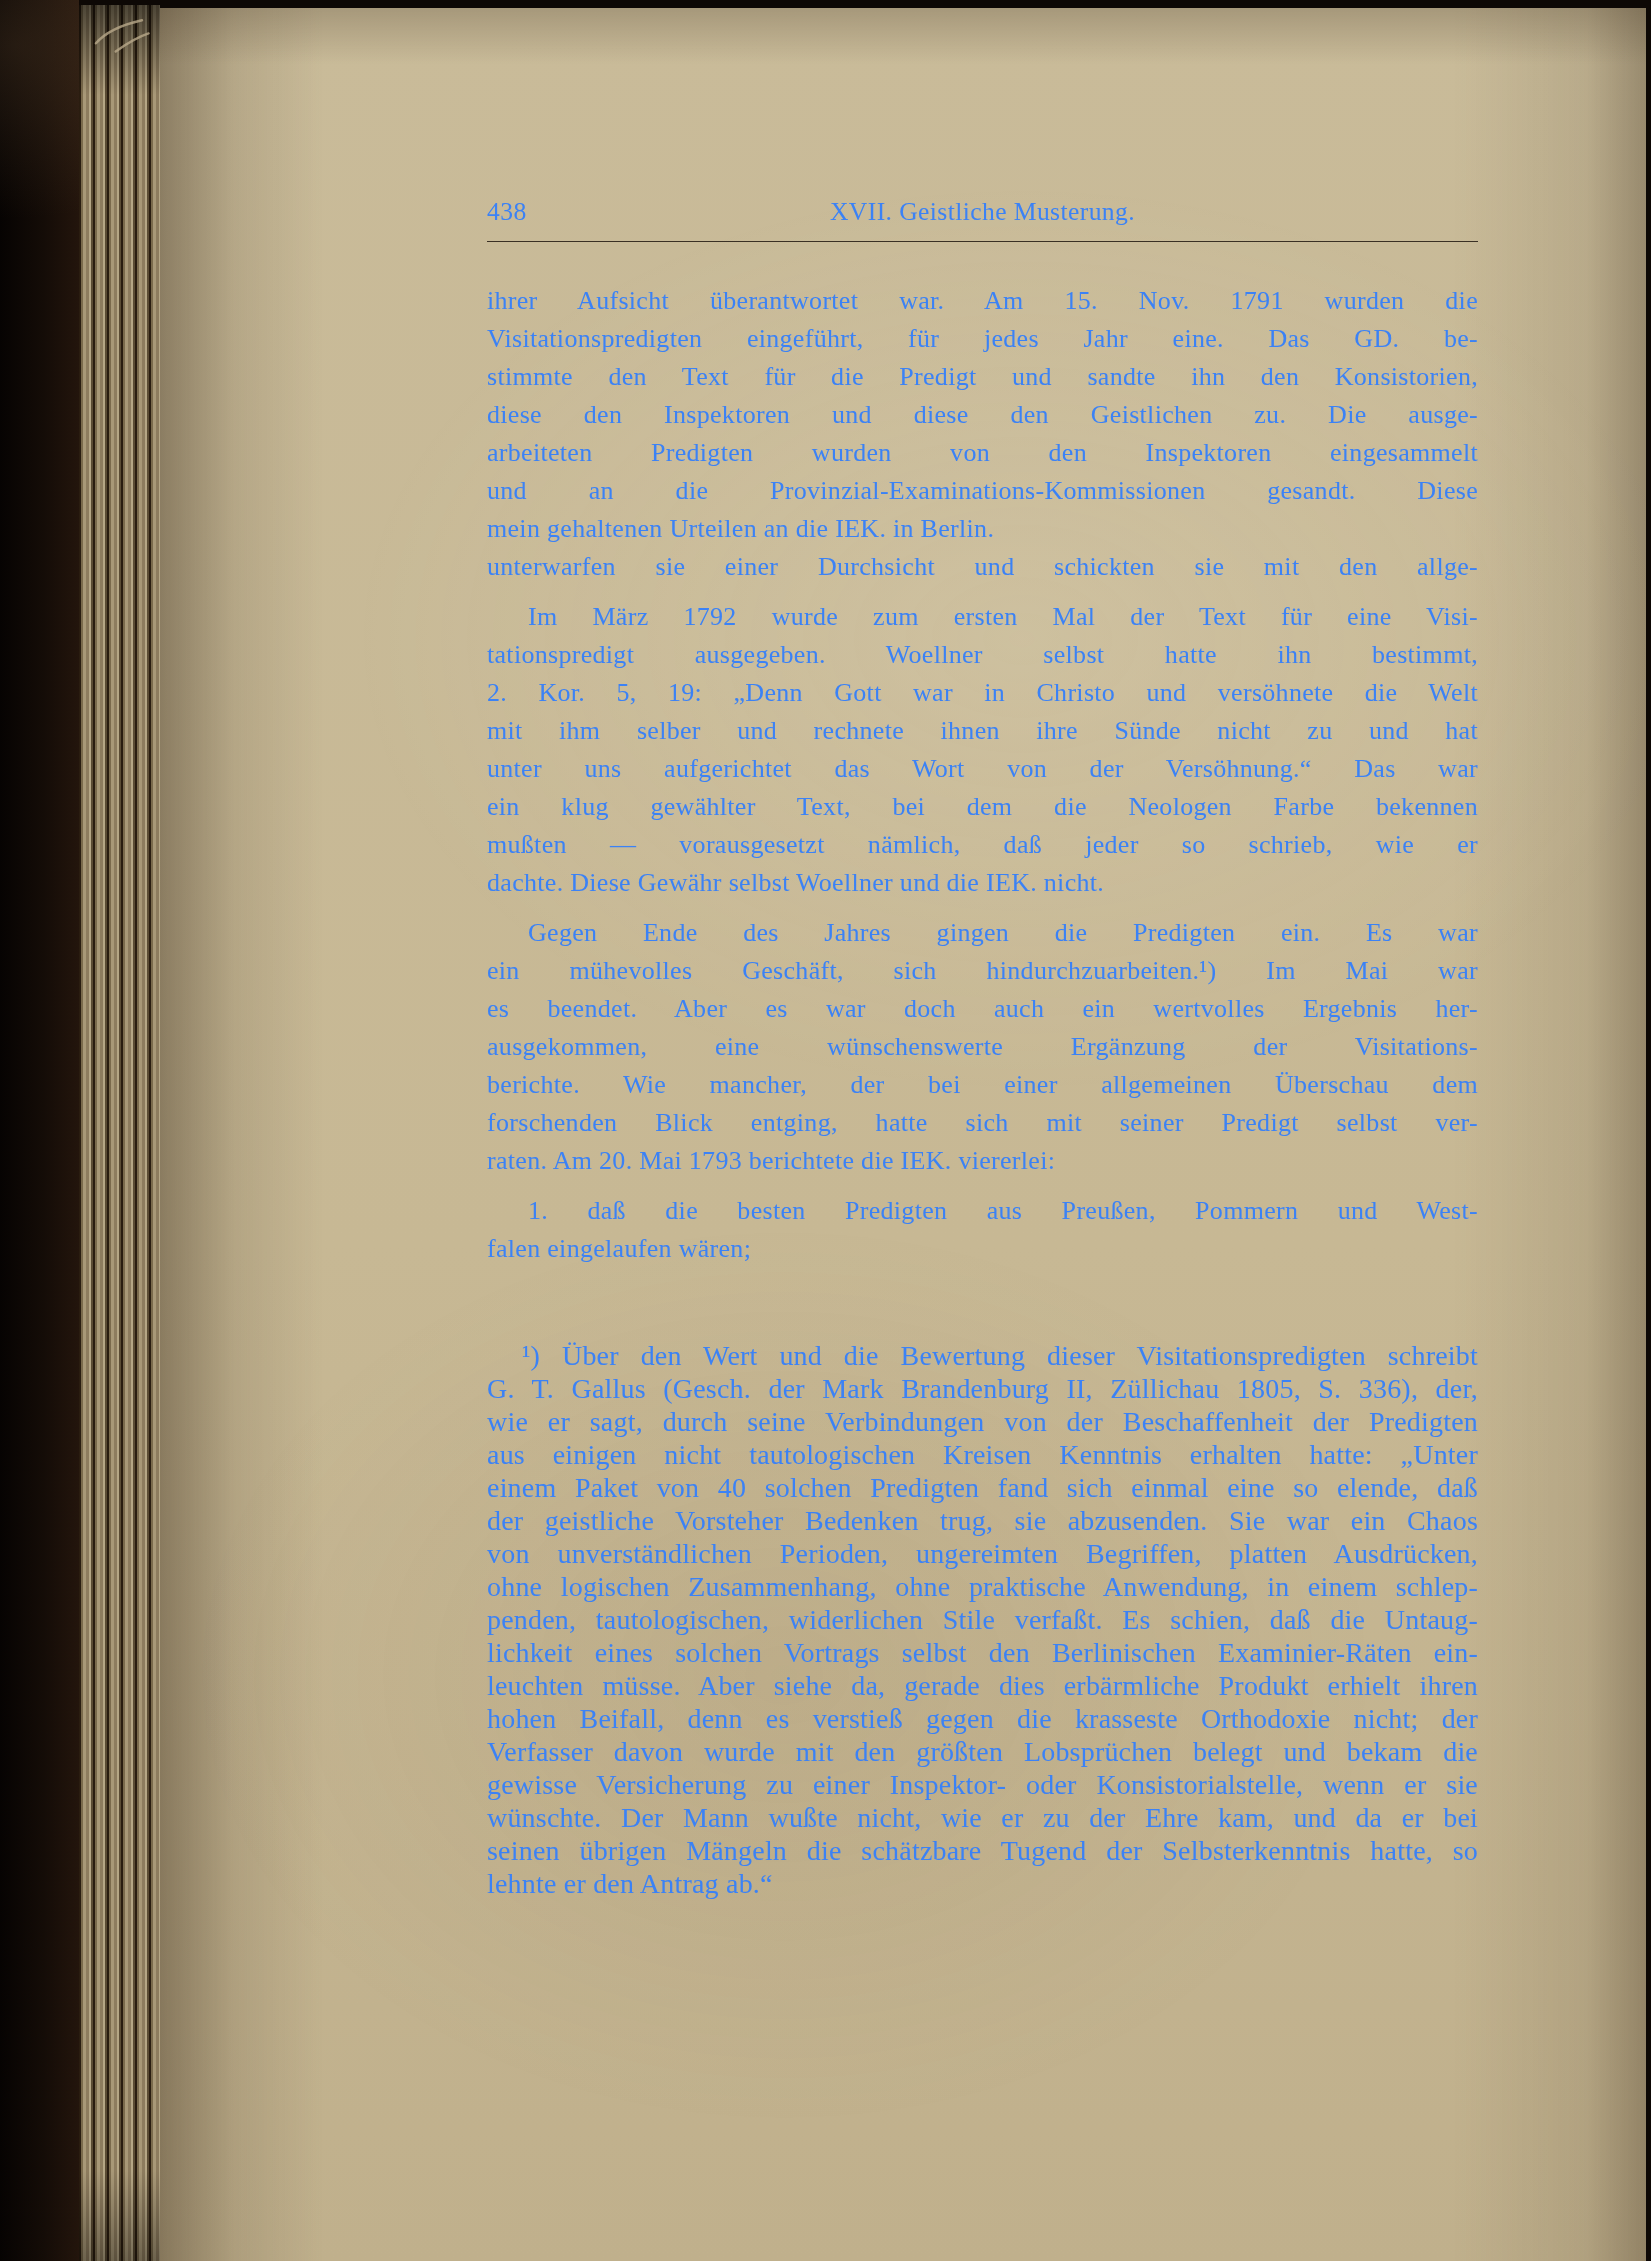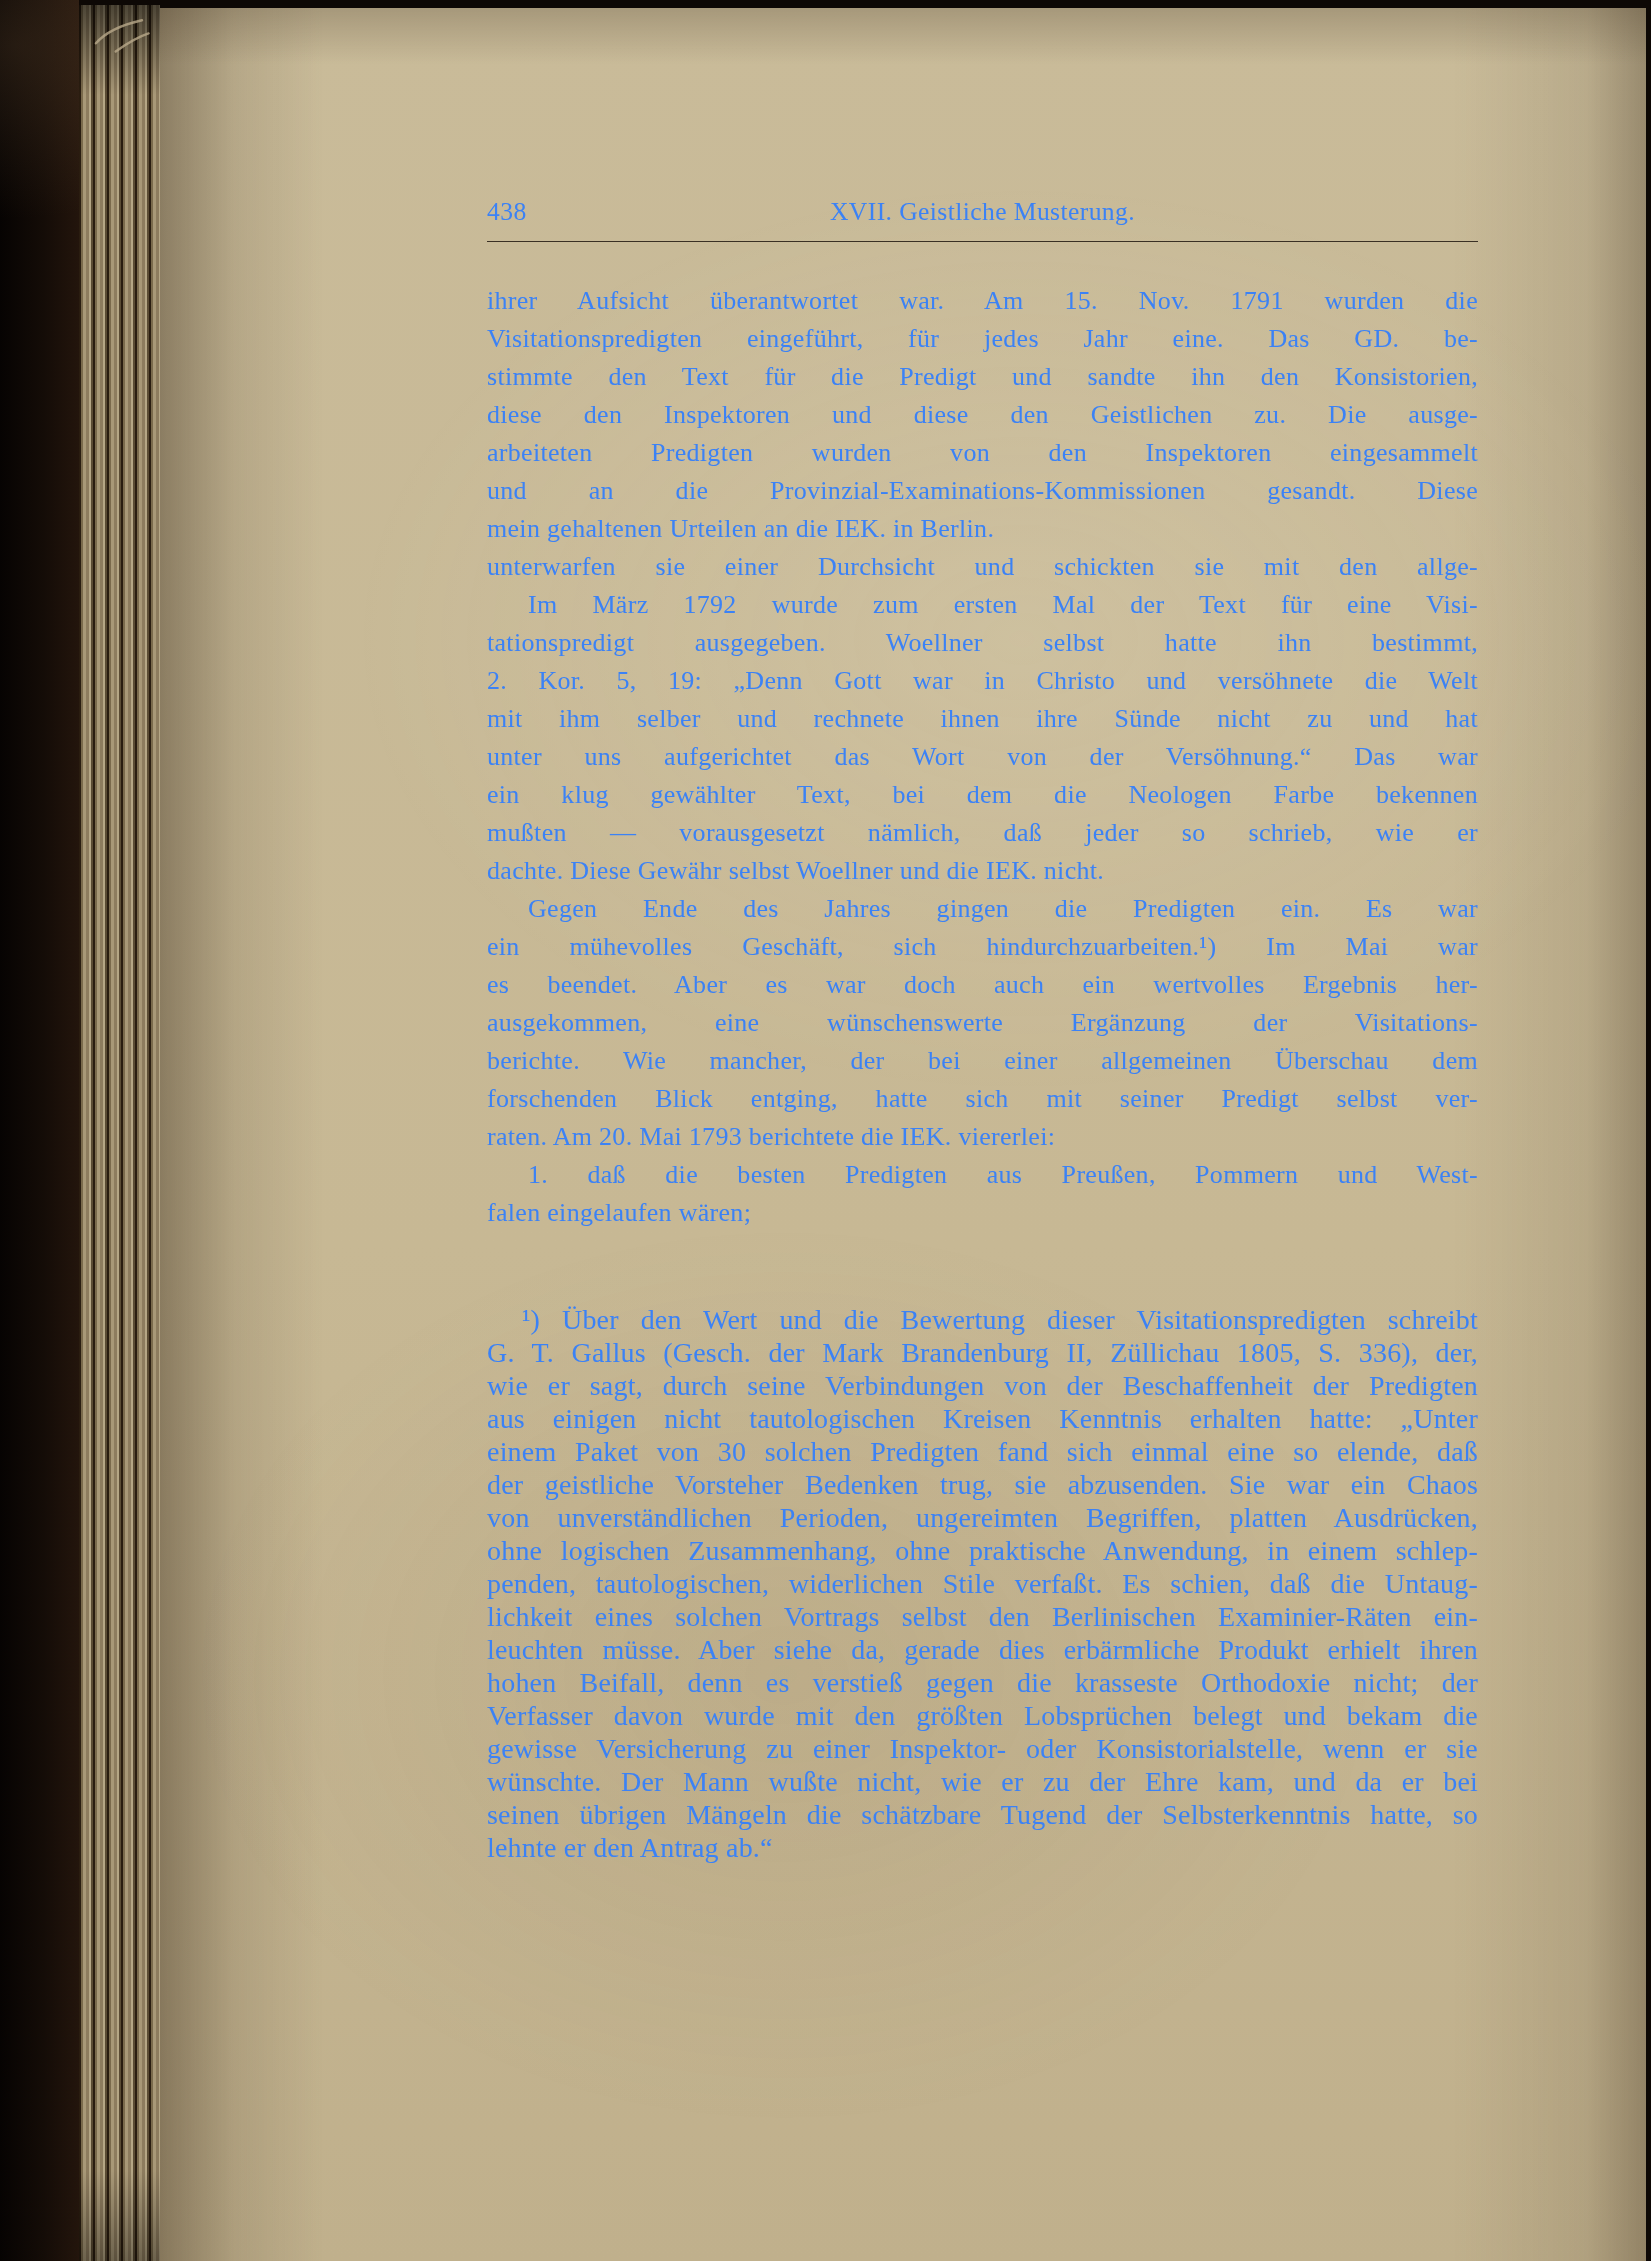--- a/index.html
+++ b/index.html
@@ -103,20 +103,21 @@
   .line {
     text-align: justify;
     text-align-last: justify;
     white-space: normal;
   }
   .line.last-line {
     text-align-last: left;
   }
   .line.first-indent {
     text-indent: 41px;
+    margin-top: 12px;
   }
 
   .footnote {
     margin-top: 71px;
     font-size: 28px;
     line-height: 33px;
     letter-spacing: 0.2px;
   }
   .footnote .line.first-indent { text-indent: 35px; }
 </style>
@@ -175,21 +176,21 @@
         <div class="line first-indent">1. daß die besten Predigten aus Preußen, Pommern und West-</div>
         <div class="line last-line">falen eingelaufen wären;</div>
       </div>
   </div>
 
   <div class="footnote">
       <div class="line first-indent">¹) Über den Wert und die Bewertung dieser Visitationspredigten schreibt</div>
       <div class="line">G. T. Gallus (Gesch. der Mark Brandenburg II, Züllichau 1805, S. 336), der,</div>
       <div class="line">wie er sagt, durch seine Verbindungen von der Beschaffenheit der Predigten</div>
       <div class="line">aus einigen nicht tautologischen Kreisen Kenntnis erhalten hatte: „Unter</div>
-      <div class="line">einem Paket von 30 solchen Predigten fand sich einmal eine so elende, daß</div>
+      <div class="line">einem Paket von 40 solchen Predigten fand sich einmal eine so elende, daß</div>
       <div class="line">der geistliche Vorsteher Bedenken trug, sie abzusenden. Sie war ein Chaos</div>
       <div class="line">von unverständlichen Perioden, ungereimten Begriffen, platten Ausdrücken,</div>
       <div class="line">ohne logischen Zusammenhang, ohne praktische Anwendung, in einem schlep-</div>
       <div class="line">penden, tautologischen, widerlichen Stile verfaßt. Es schien, daß die Untaug-</div>
       <div class="line">lichkeit eines solchen Vortrags selbst den Berlinischen Examinier-Räten ein-</div>
       <div class="line">leuchten müsse. Aber siehe da, gerade dies erbärmliche Produkt erhielt ihren</div>
       <div class="line">hohen Beifall, denn es verstieß gegen die krasseste Orthodoxie nicht; der</div>
       <div class="line">Verfasser davon wurde mit den größten Lobsprüchen belegt und bekam die</div>
       <div class="line">gewisse Versicherung zu einer Inspektor- oder Konsistorialstelle, wenn er sie</div>
       <div class="line">wünschte. Der Mann wußte nicht, wie er zu der Ehre kam, und da er bei</div>

